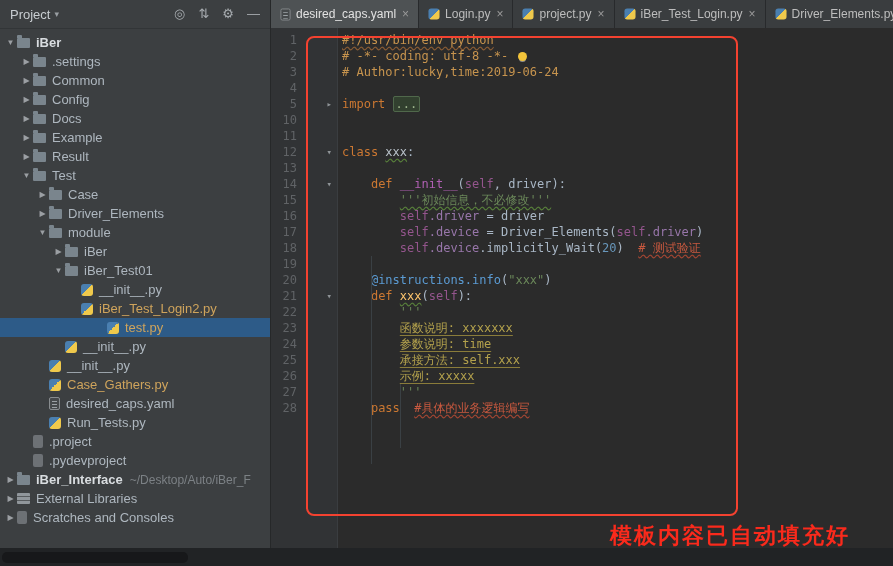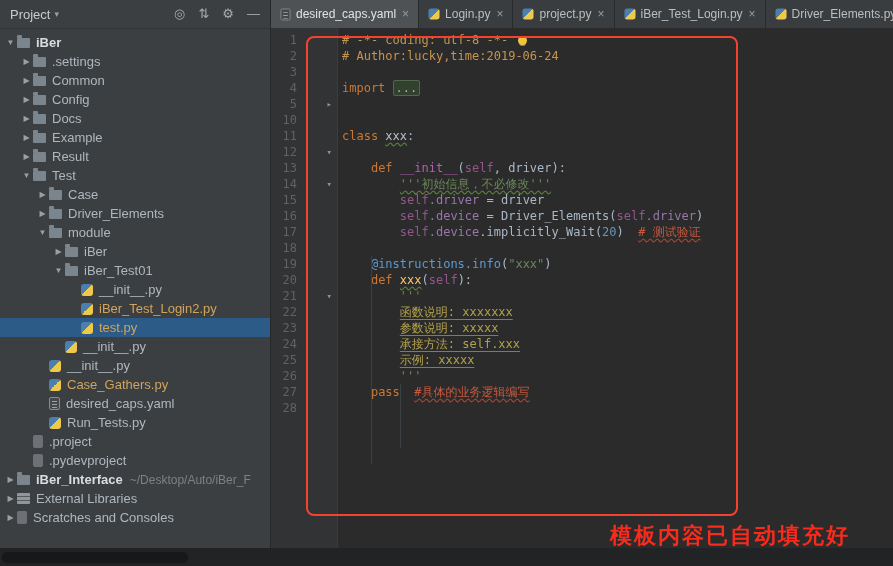--- a/index.html
+++ b/index.html
@@ -168,21 +168,21 @@
         <div class="trow" style="padding-left: 68px;">
           <span class="arr"></span>
           <span class="tic ic-python"></span>
           <span class="tlabel">__init__.py</span>
         </div>
         <div class="trow" style="padding-left: 68px;">
           <span class="arr"></span>
           <span class="tic ic-python"></span>
           <span class="tlabel accent">iBer_Test_Login2.py</span>
         </div>
-        <div class="trow sel" style="padding-left: 68px;">
+        <div class="trow sel" style="padding-left: 94px;">
           <span class="arr"></span>
           <span class="tic ic-python"></span>
           <span class="tlabel accent">test.py</span>
         </div>
         <div class="trow" style="padding-left: 52px;">
           <span class="arr"></span>
           <span class="tic ic-python"></span>
           <span class="tlabel">__init__.py</span>
         </div>
         <div class="trow" style="padding-left: 36px;">
@@ -284,39 +284,40 @@
           <div class="gl"><span>23</span></div>
           <div class="gl"><span>24</span></div>
           <div class="gl"><span>25</span></div>
           <div class="gl"><span>26</span></div>
           <div class="gl"><span>27</span></div>
           <div class="gl"><span>28</span></div>
         </div>
       <div class="code">
         <div class="guide" style="left:33px;top:228px;height:208px;"></div>
         <div class="guide" style="left:62px;top:356px;height:64px;"></div>
+      <div class="cl"><span class="tk-sh">#!/usr/bin/env python</span></div>
           <div class="cl"><span class="tk-cm"># -*- coding: utf-8 -*- </span><span class="bulb"></span></div>
           <div class="cl"><span class="tk-cm"># Author:lucky,time:2019-06-24</span></div>
           <div class="cl"></div>
           <div class="cl"><span class="tk-kw">import </span><span class="tk-fold">...</span></div>
           <div class="cl"></div>
           <div class="cl"></div>
           <div class="cl"><span class="tk-kw">class </span><span class="tk-clsname">xxx</span><span class="tk-pl">:</span></div>
           <div class="cl"></div>
           <div class="cl"><span class="tk-pl">    </span><span class="tk-kw">def </span><span class="tk-dund">__init__</span><span class="tk-pl">(</span><span class="tk-slf">self</span><span class="tk-pl">, driver):</span></div>
           <div class="cl"><span class="tk-pl">        </span><span class="tk-stru">'''初始信息，不必修改'''</span></div>
           <div class="cl"><span class="tk-pl">        </span><span class="tk-slf">self</span><span class="tk-att">.driver</span><span class="tk-pl"> = driver</span></div>
           <div class="cl"><span class="tk-pl">        </span><span class="tk-slf">self</span><span class="tk-att">.device</span><span class="tk-pl"> = Driver_Elements(</span><span class="tk-slf">self</span><span class="tk-att">.driver</span><span class="tk-pl">)</span></div>
           <div class="cl"><span class="tk-pl">        </span><span class="tk-slf">self</span><span class="tk-att">.device</span><span class="tk-pl">.implicitly_Wait(</span><span class="tk-num">20</span><span class="tk-pl">)  </span><span class="tk-cmr"># 测试验证</span></div>
           <div class="cl"></div>
           <div class="cl"><span class="tk-pl">    </span><span class="tk-dec">@instructions.info</span><span class="tk-pl">(</span><span class="tk-str">"xxx"</span><span class="tk-pl">)</span></div>
           <div class="cl"><span class="tk-pl">    </span><span class="tk-kw">def </span><span class="tk-fn">xxx</span><span class="tk-pl">(</span><span class="tk-slf">self</span><span class="tk-pl">):</span></div>
           <div class="cl"><span class="tk-pl">        </span><span class="tk-str">'''</span></div>
           <div class="cl"><span class="tk-pl">        </span><span class="tk-doc">函数说明: xxxxxxx</span></div>
-          <div class="cl"><span class="tk-pl">        </span><span class="tk-doc">参数说明: xxxxx</span></div>
+          <div class="cl"><span class="tk-pl">        </span><span class="tk-doc">参数说明: time</span></div>
           <div class="cl"><span class="tk-pl">        </span><span class="tk-doc">承接方法: self.xxx</span></div>
           <div class="cl"><span class="tk-pl">        </span><span class="tk-doc">示例: xxxxx</span></div>
           <div class="cl"><span class="tk-pl">        </span><span class="tk-str">'''</span></div>
           <div class="cl"><span class="tk-pl">    </span><span class="tk-kw">pass</span><span class="tk-pl">  </span><span class="tk-cmr">#具体的业务逻辑编写</span></div>
         </div>
     </div>
   </div>
 
   <div class="annbox"></div>
   <div class="anncap">模板内容已自动填充好</div>

